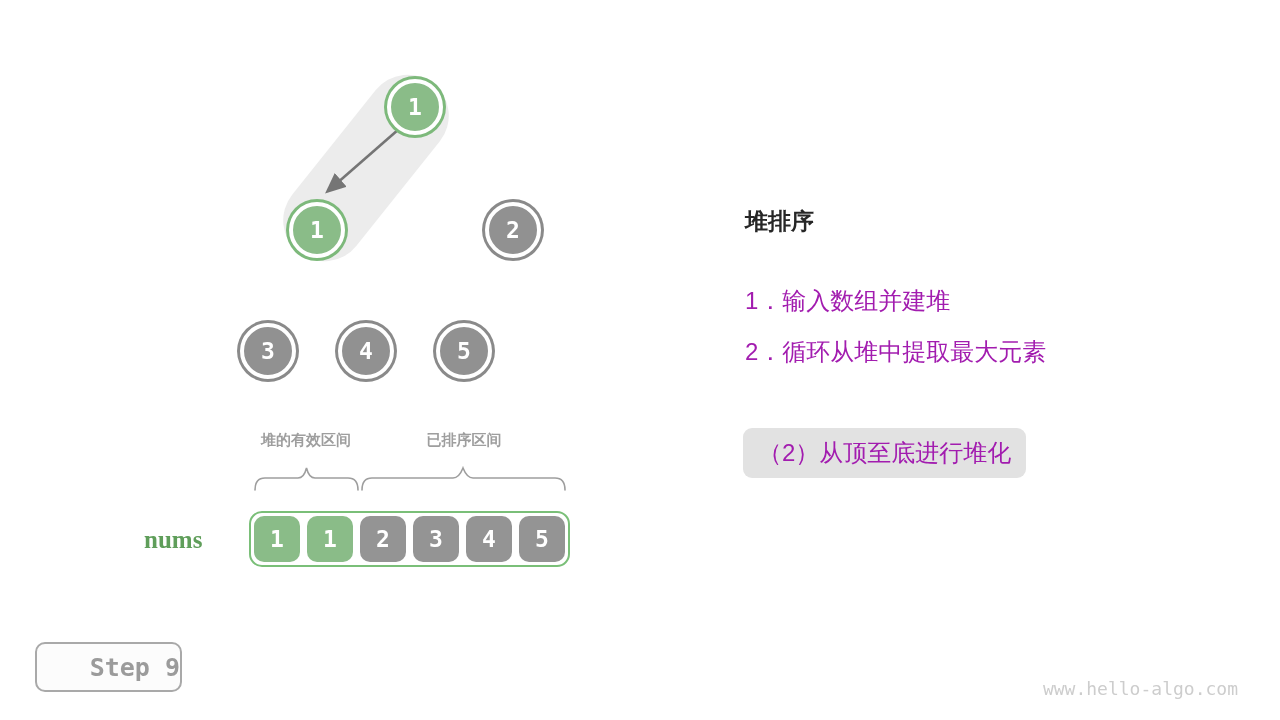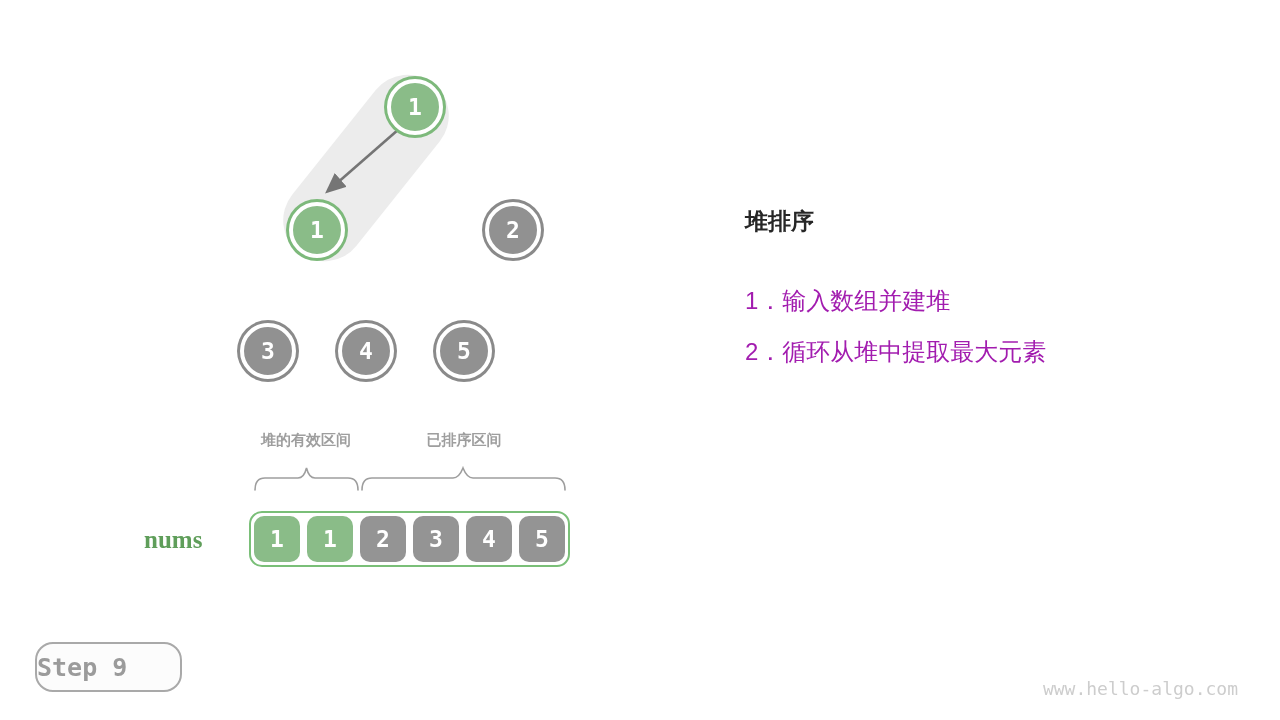--- a/index.html
+++ b/index.html
@@ -75,22 +75,22 @@
   .i1 { top:336px; }
   .i2 { top:387px; }
   .i3 { top:428px; }
   .panel-item.highlighted {
     background:#e2e2e2; border-radius:9px; padding:9px 15px; left:743px;
   }
 
   
   .step {
     position:absolute; left:35px; top:642px; width:143px; height:46px;
-    border:2px solid #a9a9a9; border-radius:18px; background:#fcfcfc;
-    display:flex; align-items:center; justify-content:flex-start;
+    border:2px solid #a9a9a9; border-radius:10px; background:#fcfcfc;
+    display:flex; align-items:center; justify-content:flex-end;
     font-family:"DejaVu Sans Mono", monospace; font-weight:bold;
     font-size:25px; color:#9b9b9b;
   }
 
   
   .watermark {
     position:absolute; right:42px; top:678px;
     font-family:"DejaVu Sans Mono", monospace;
     font-size:18px; color:#cdcdcd;
   }
@@ -145,20 +145,21 @@
     <div class="cell green">1</div>
     <div class="cell gray">2</div>
     <div class="cell gray">3</div>
     <div class="cell gray">4</div>
     <div class="cell gray">5</div>
   </div>
 
   <div class="panel-title">堆排序</div>
   <div class="panel-item i0 normal">1．输入数组并建堆</div>
   <div class="panel-item i1 normal">2．循环从堆中提取最大元素</div>
+  <div class="panel-item i3 highlighted">（2）从顶至底进行堆化</div>
 
   <div class="step">
     <span>Step 9</span>
   </div>
 
   <div class="watermark">www.hello-algo.com</div>
 
 </div>
 
 </body></html>

